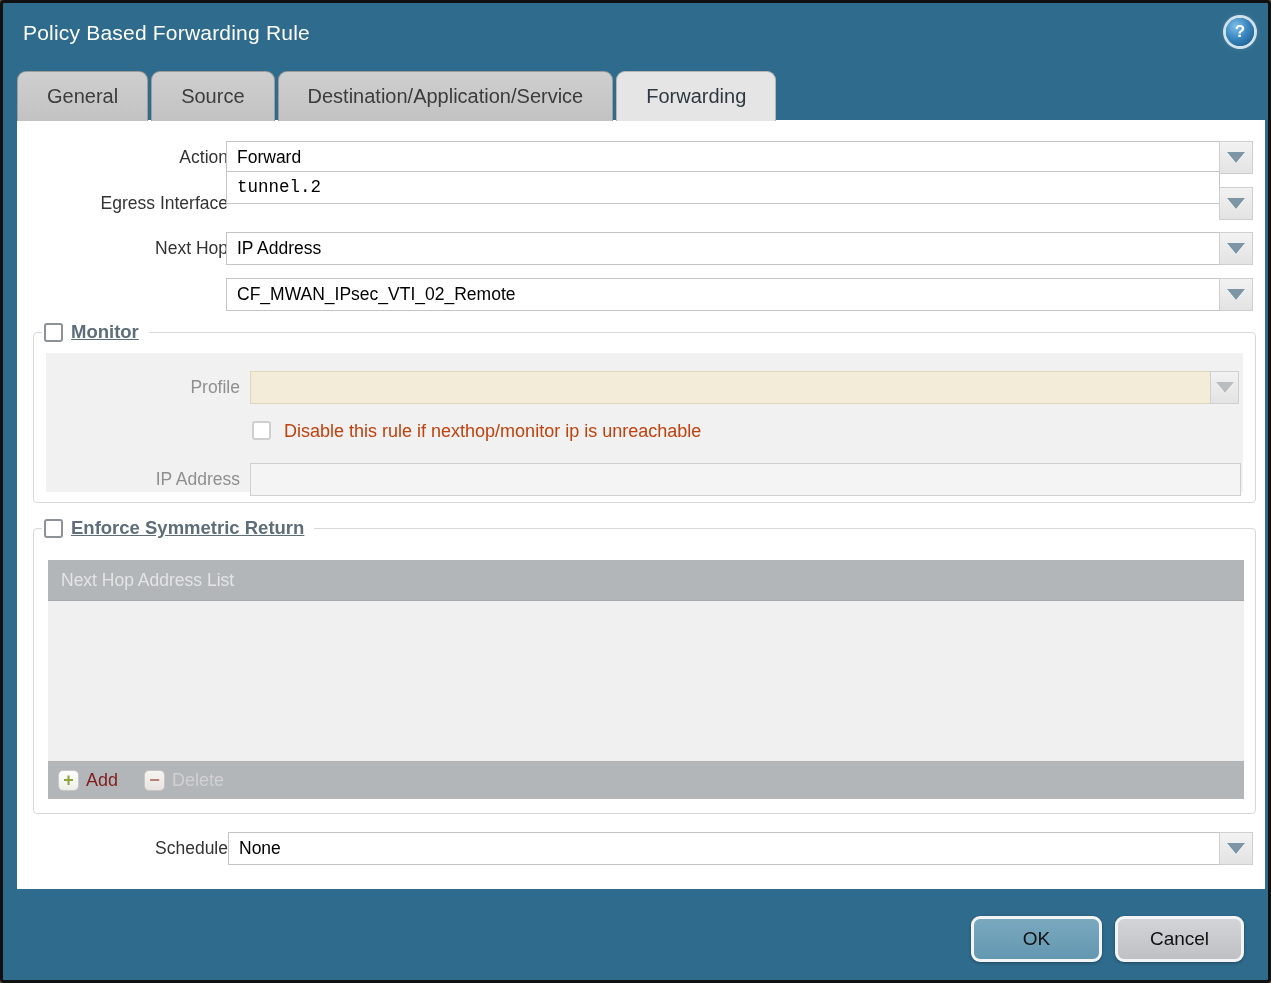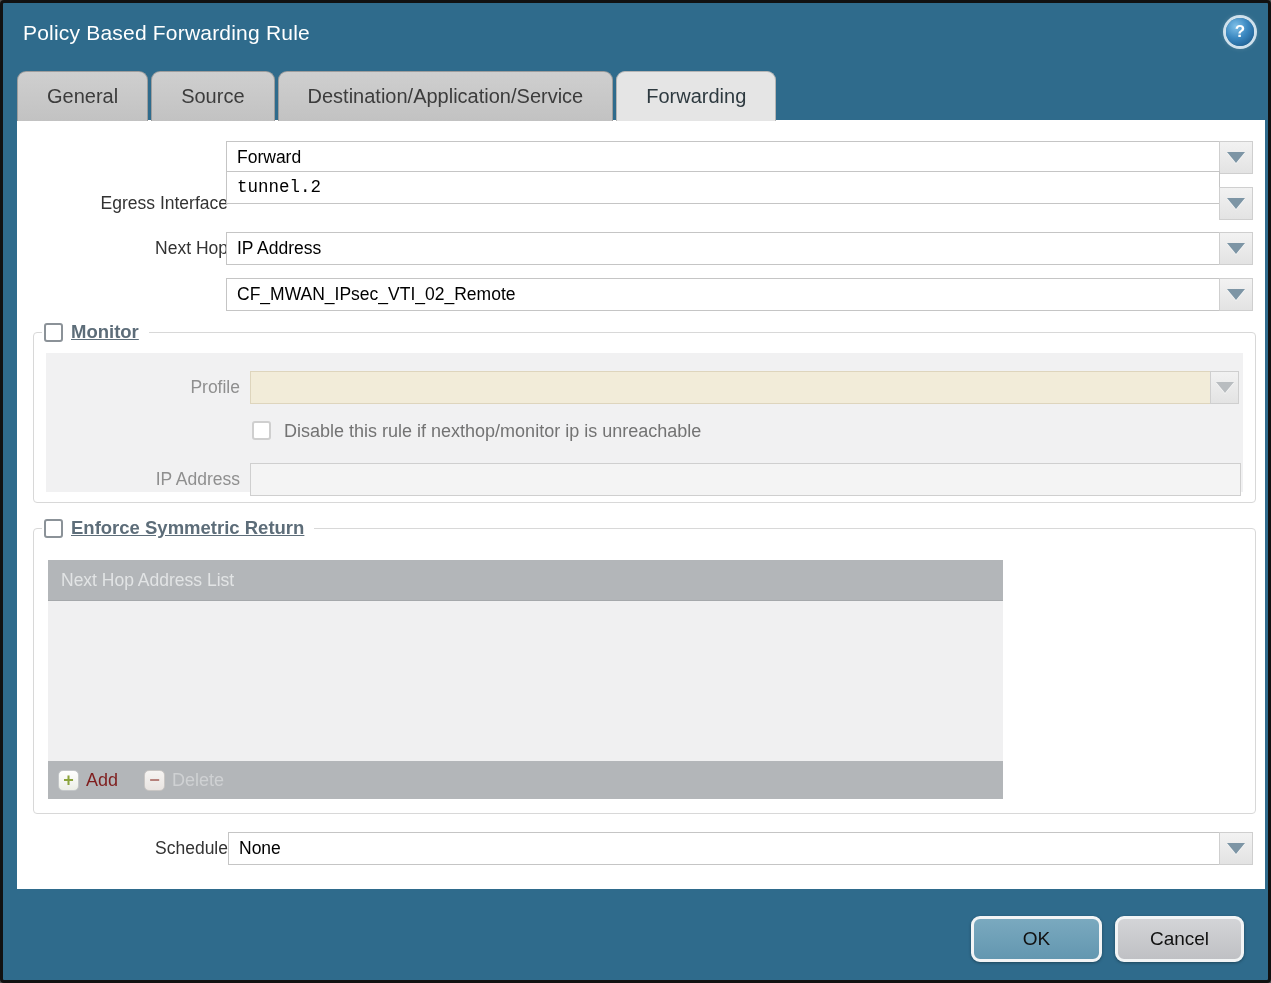--- a/index.html
+++ b/index.html
@@ -97,25 +97,25 @@
     background:#f1f1f2;
   }
   .dim-label { color:#8f8f8f; }
   .field.disabled {
     background:#f4f4f4; border-color:#cfcfcf; color:#9a9a9a;
   }
   .field.profile {
     background:#f2ecd9; border-color:#ded5bd;
   }
   .inline-check-label {
-    position:absolute; font-size:18px; color:#737373; line-height:22px;
-  }
-
-  
-  .nh-table { position:absolute; left:14px; top:31px; width:955px; }
+    position:absolute; font-size:18px; color:#c2410c; line-height:22px;
+  }
+
+  
+  .nh-table { position:absolute; left:14px; top:31px; width:1196px; }
   .nh-header {
     height:41px; background:#b3b6b9;
     color:#e2e4e5; font-size:17.5px; line-height:41px; padding:0 13px;
     border-bottom:1px solid #a5a8ab;
   }
   .nh-body { height:160px; background:#f0f0f1; }
   .nh-footer {
     height:38px; background:#b3b6b9;
     display:flex; align-items:center; gap:26px; padding:0 10px;
   }
@@ -156,20 +156,21 @@
 
   <div class="tabs">
     <div class="tab">General</div>
     <div class="tab">Source</div>
     <div class="tab">Destination/Application/Service</div>
     <div class="tab active">Forwarding</div>
   </div>
 
   <div class="panel">
 
+    <div class="form-label" style="left:11px; top:21px;">Action</div>
     <div class="field" style="left:209px; top:21px; width:994px;">Forward</div>
     <div class="dd-btn" style="left:1202px; top:21px;">
         <span class="dd-arrow"></span>
       </div>
 
     <div class="form-label" style="left:11px; top:67px;">Egress Interface</div>
     <div class="field" style="left:209px; top:51px; width:994px;font-family:Liberation Mono, monospace;">tunnel.2</div>
     <div class="dd-btn" style="left:1202px; top:67px;">
         <span class="dd-arrow"></span>
       </div>

